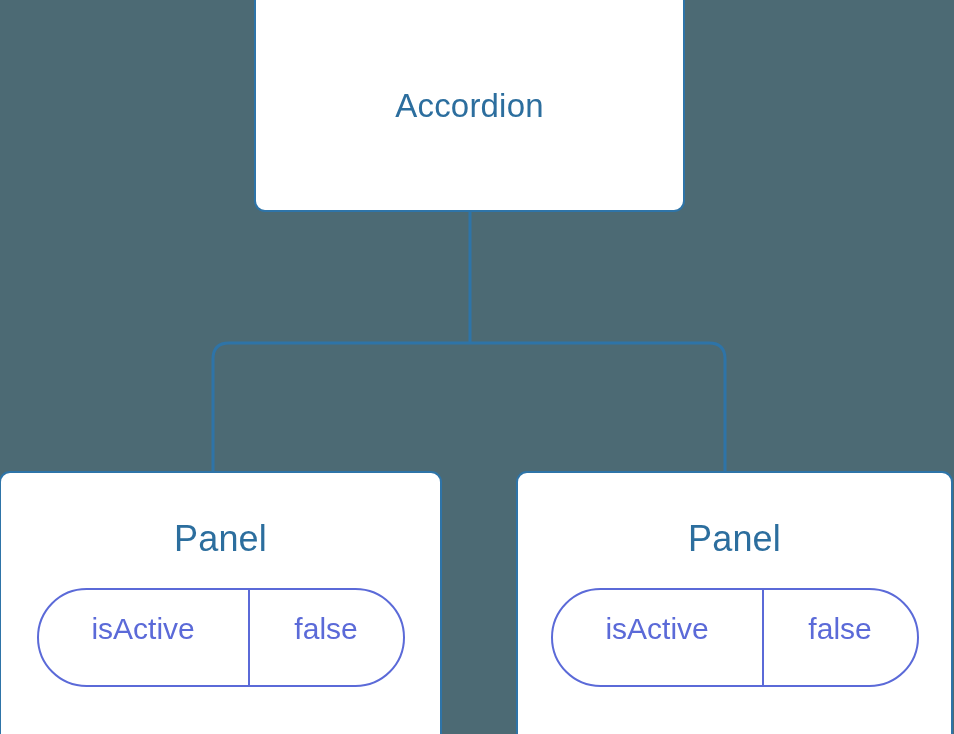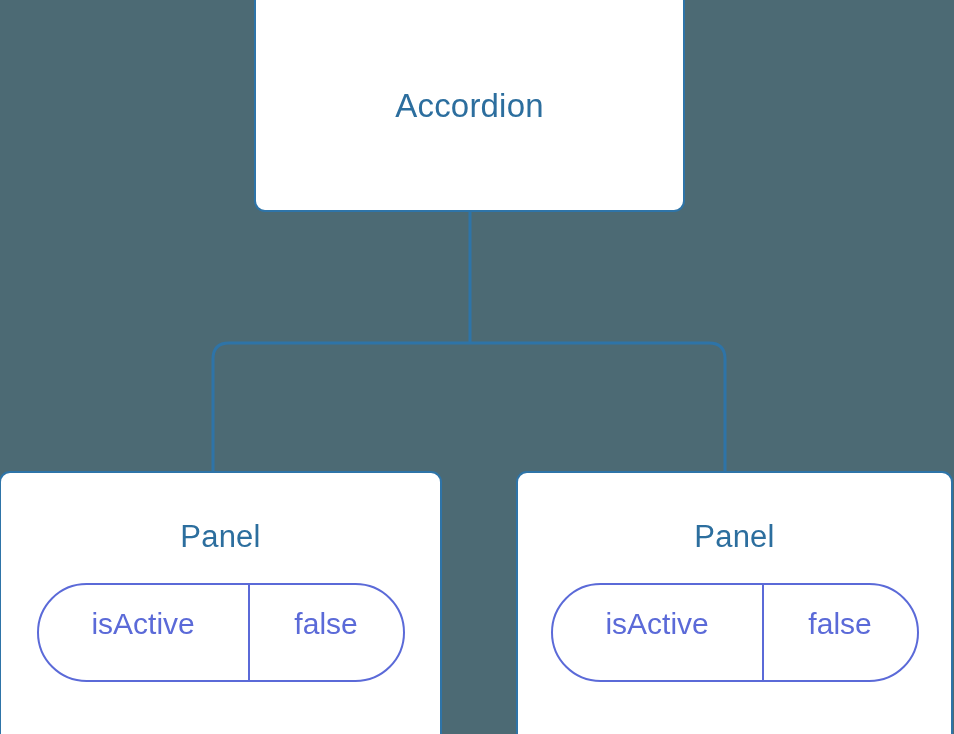--- a/index.html
+++ b/index.html
@@ -66,21 +66,21 @@
     width: 443px;
   }
 
   .node-child-right {
     left: 516px;
     width: 437px;
   }
 
   .node-title {
     color: #2c6e9e;
-    font-size: 31px;
+    font-size: 36px;
     font-weight: 400;
     letter-spacing: 0.2px;
     line-height: 1;
     white-space: nowrap;
   }
 
   .node-root .node-title {
     font-size: 33px;
     margin-top: 12px;
   }

